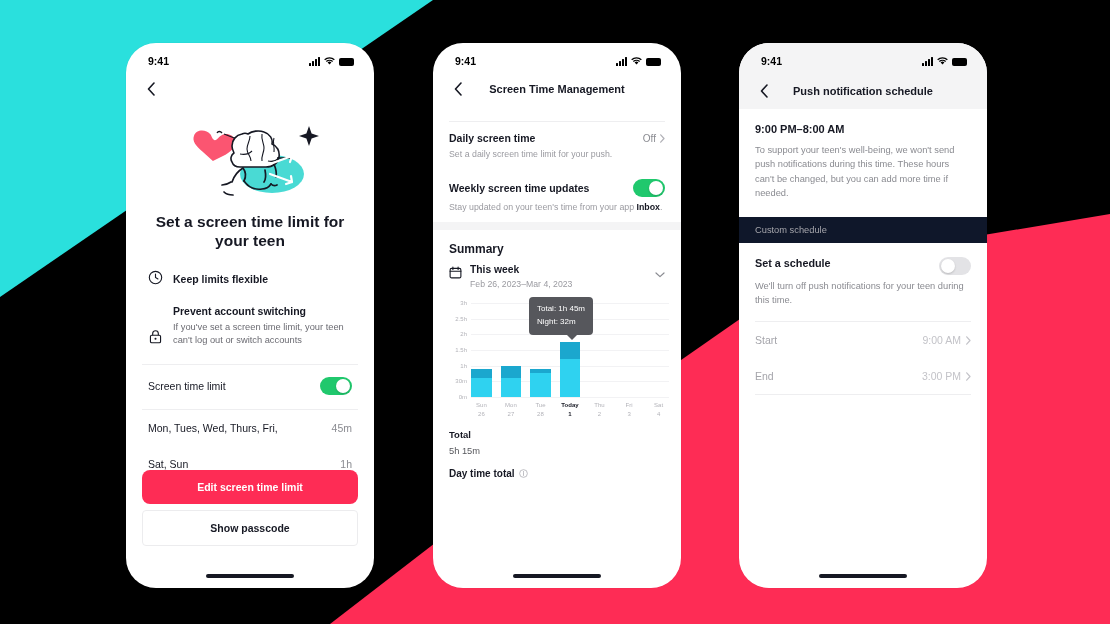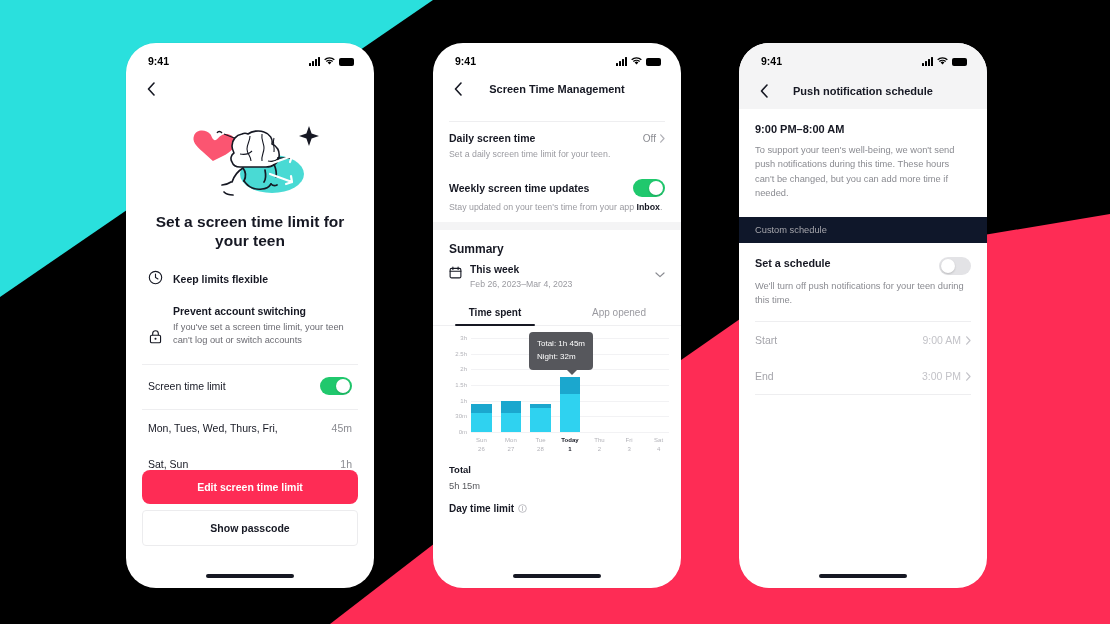--- a/index.html
+++ b/index.html
@@ -341,21 +341,21 @@
     <div class="set-row">
       <div class="set-head">
         <span class="set-title">Daily screen time</span>
         <span class="set-right">
           <span>Off</span>
           <svg width="5" height="9" viewBox="0 0 5 9">
               <path d="M.7.8L4 4.5.7 8.2" stroke="#b0b0b6" stroke-width="1.2" fill="none" stroke-linecap="round" stroke-linejoin="round"></path>
             </svg>
         </span>
       </div>
-      <div class="set-sub">Set a daily screen time limit for your teen.</div>
+      <div class="set-sub">Set a daily screen time limit for your push.</div>
     </div>
 
     <div class="set-row">
       <div class="set-head">
         <span class="set-title">Weekly screen time updates</span>
         <span class="toggle on">
             <span class="knob"></span>
           </span>
       </div>
       <div class="set-sub">
@@ -378,24 +378,20 @@
         <div class="week-t">This week</div>
         <div class="week-d">Feb 26, 2023–Mar 4, 2023</div>
       </div>
       <span class="chev-d">
         <svg width="10" height="6" viewBox="0 0 10 6">
             <path d="M1 1l4 3.6L9 1" stroke="#8a8b91" stroke-width="1.2" fill="none" stroke-linecap="round" stroke-linejoin="round"></path>
           </svg>
       </span>
     </div>
 
-    <div class="tabs">
-      <div class="tab active">Time spent</div>
-      <div class="tab">App opened</div>
-    </div>
 
     <div class="chart-wrap">
       <div class="chart" id="chart">
 
       <div class="gridline" style="top: 6px;"></div>
           <div class="ytick" style="top: 6px;">3h</div>
           <div class="gridline" style="top: 21.6667px;"></div>
           <div class="ytick" style="top: 21.6667px;">2.5h</div>
           <div class="gridline" style="top: 37.3333px;"></div>
           <div class="ytick" style="top: 37.3333px;">2h</div>
@@ -462,21 +458,21 @@
           <div>Total: 1h 45m</div>
           <div>Night: 32m</div>
         </div>
         </div>
     </div>
 
     <div class="totals">
       <div class="tot-h">Total</div>
       <div class="tot-v">5h 15m</div>
       <div class="daytot">
-        <span>Day time limit</span>
+        <span>Day time total</span>
         <svg width="9" height="9" viewBox="0 0 10 10">
             <circle cx="5" cy="5" r="4.3" stroke="#b0b0b6" stroke-width="0.9" fill="none"></circle>
             <path d="M5 4.2v3M5 2.7v.8" stroke="#b0b0b6" stroke-width="0.9" stroke-linecap="round"></path>
           </svg>
       </div>
     </div>
 
     <div class="homebar"></div>
   </div>
 

